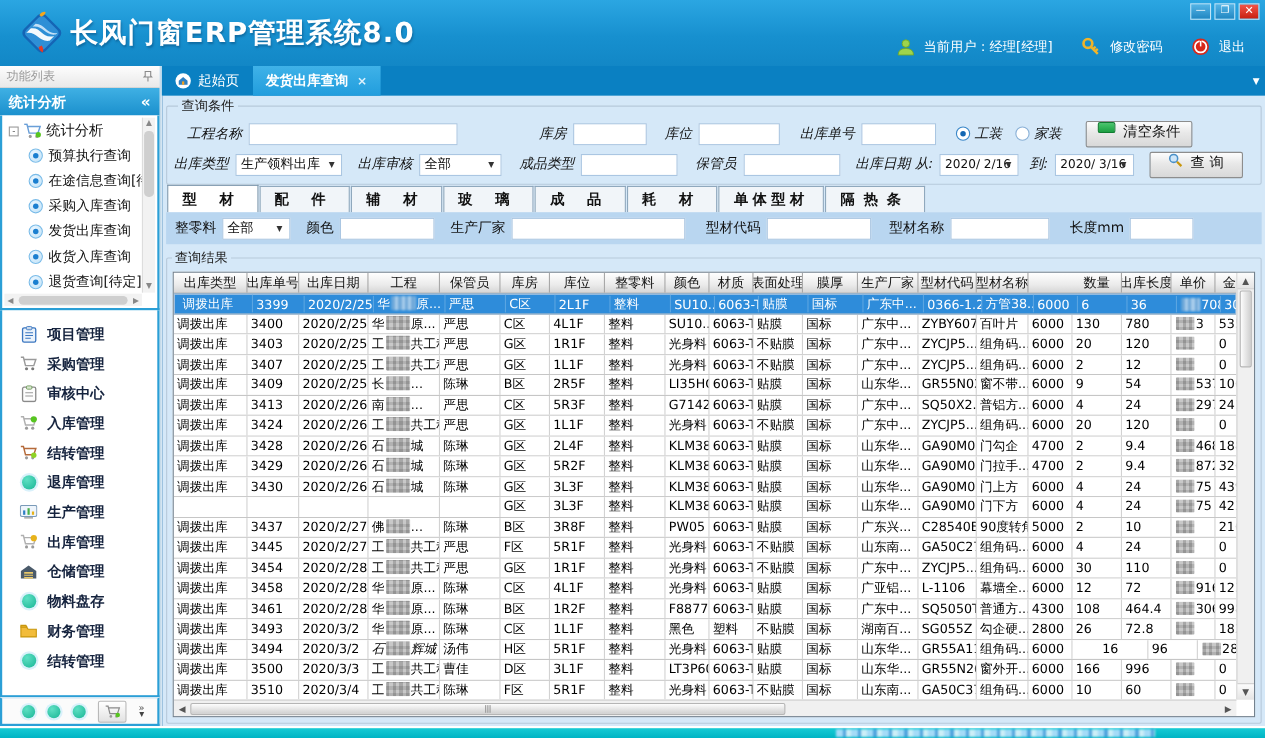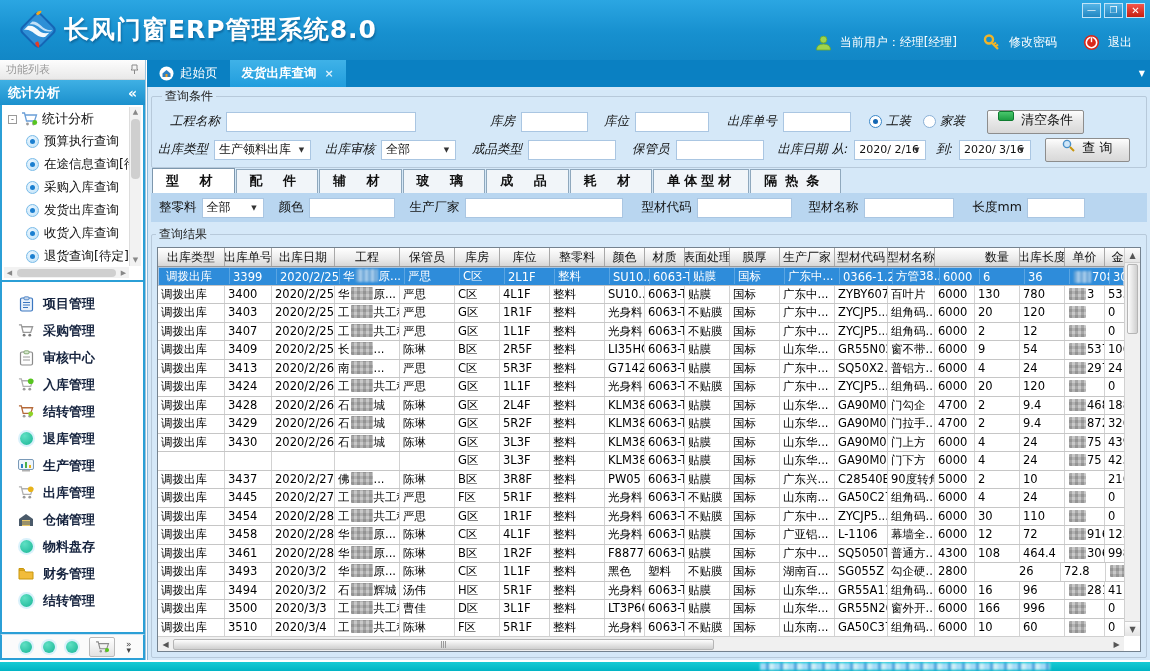--- a/index.html
+++ b/index.html
@@ -866,43 +866,43 @@
                 <div class="td" style="width: 50px;">1L1F</div>
                 <div class="td" style="width: 55px;">整料</div>
                 <div class="td" style="width: 40px;">黑色</div>
                 <div class="td" style="width: 40px;">塑料</div>
                 <div class="td" style="width: 45px;">不贴膜</div>
                 <div class="td" style="width: 50px;">国标</div>
                 <div class="td" style="width: 55px;">湖南百...</div>
                 <div class="td" style="width: 53px;">SG055Z</div>
                 <div class="td" style="width: 47px;">勾企硬...</div>
                 <div class="td" style="width: 40px;">2800</div>
-                <div class="td" style="width: 45px; margin-left: 41px;">26</div>
+                <div class="td" style="width: 45px;">26</div>
                 <div class="td" style="width: 45px;">72.8</div>
                 <div class="td" style="width: 40px;"><span class="mosaic money"></span></div>
                 <div class="td" style="width: 26px;">182</div>
               </div>
               <div class="trow">
                 <div class="td" style="width: 67px;">调拨出库</div>
                 <div class="td" style="width: 47px;">3494</div>
                 <div class="td" style="width: 63px;">2020/3/2</div>
-                <div class="td" style="width: 65px;">石<span class="mosaic"></span>辉城</div>
+                <div class="td" style="width: 65px; font-style: italic;">石<span class="mosaic"></span>辉城</div>
                 <div class="td" style="width: 55px;">汤伟</div>
                 <div class="td" style="width: 45px;">H区</div>
                 <div class="td" style="width: 50px;">5R1F</div>
                 <div class="td" style="width: 55px;">整料</div>
                 <div class="td" style="width: 40px;">光身料</div>
                 <div class="td" style="width: 40px;">6063-T5</div>
                 <div class="td" style="width: 45px;">贴膜</div>
                 <div class="td" style="width: 50px;">国标</div>
                 <div class="td" style="width: 55px;">山东华...</div>
                 <div class="td" style="width: 53px;">GR55A11</div>
                 <div class="td" style="width: 47px;">组角码...</div>
                 <div class="td" style="width: 40px;">6000</div>
-                <div class="td" style="width: 45px;">16</div>
+                <div class="td" style="width: 45px; margin-left: 24px;">16</div>
                 <div class="td" style="width: 45px;">96</div>
                 <div class="td" style="width: 40px;"><span class="mosaic money"></span>2812</div>
                 <div class="td" style="width: 26px;">411</div>
               </div>
               <div class="trow">
                 <div class="td" style="width: 67px;">调拨出库</div>
                 <div class="td" style="width: 47px;">3500</div>
                 <div class="td" style="width: 63px;">2020/3/3</div>
                 <div class="td" style="width: 65px;">工<span class="mosaic"></span>共工程</div>
                 <div class="td" style="width: 55px;">曹佳</div>

